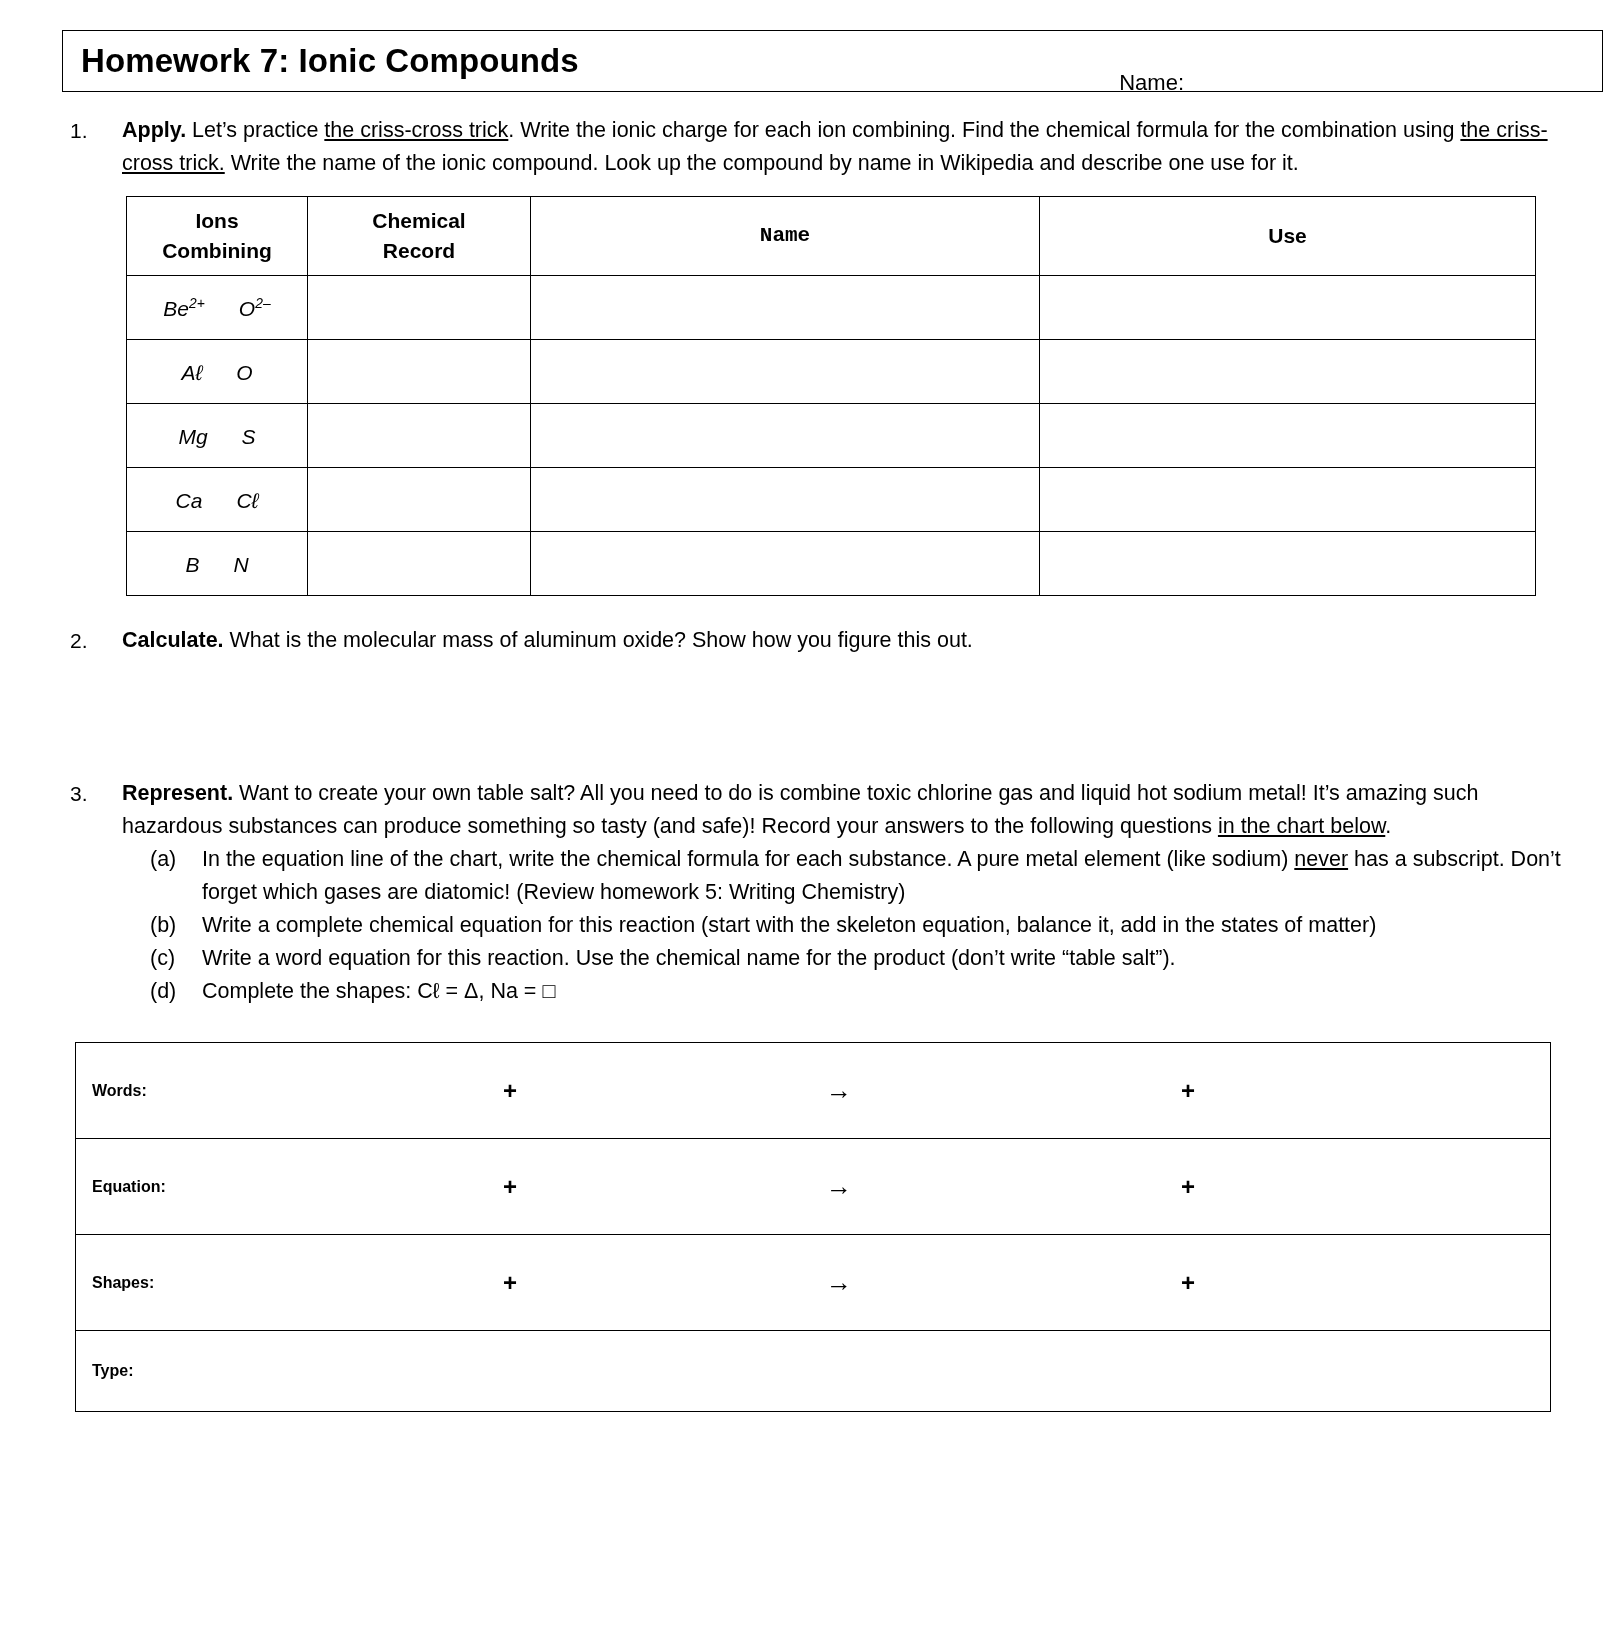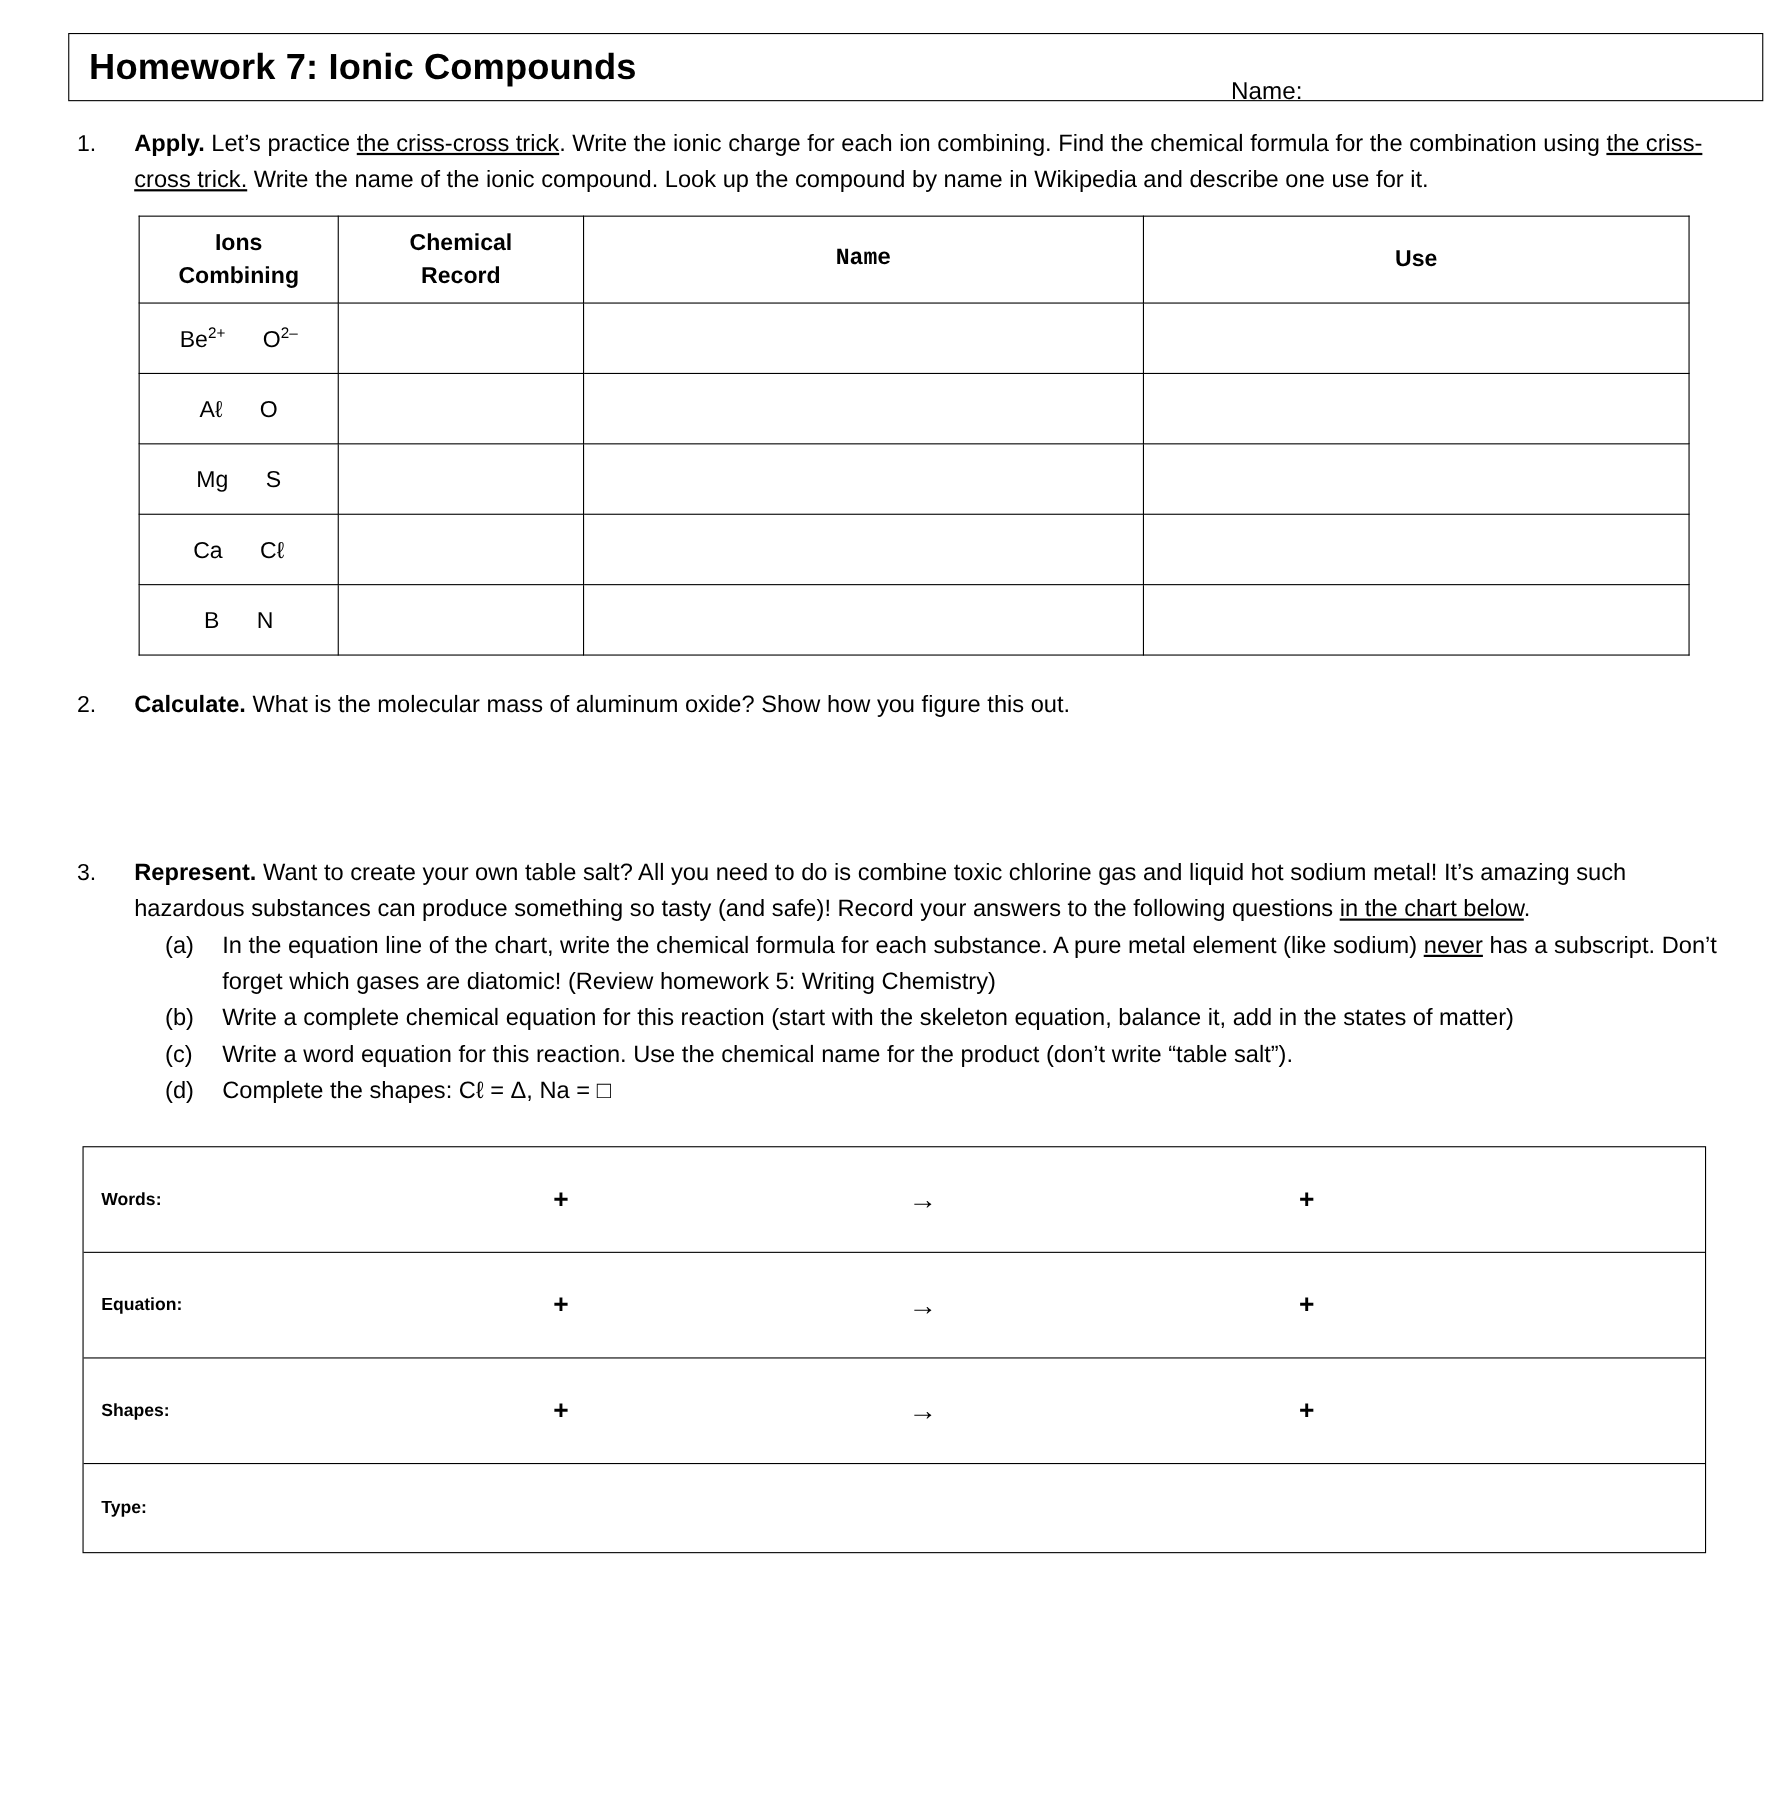--- a/index.html
+++ b/index.html
@@ -88,20 +88,21 @@
     line-height: 30px;
   }
   .col-ions { width: 180px; }
   .col-formula { width: 222px; }
   .col-name { width: 508px; font-family: Liberation Mono, monospace; }
   .col-use { width: 495px; }
   .ion-pair {
     display: flex;
     justify-content: center;
     gap: 34px;
+    font-style: italic;
   }
   .ion-pair span { white-space: nowrap; }
   sup { font-size: 0.66em; vertical-align: super; }
 
   
   .sublist {
     margin: 0;
     padding: 0;
     list-style: none;
   }

